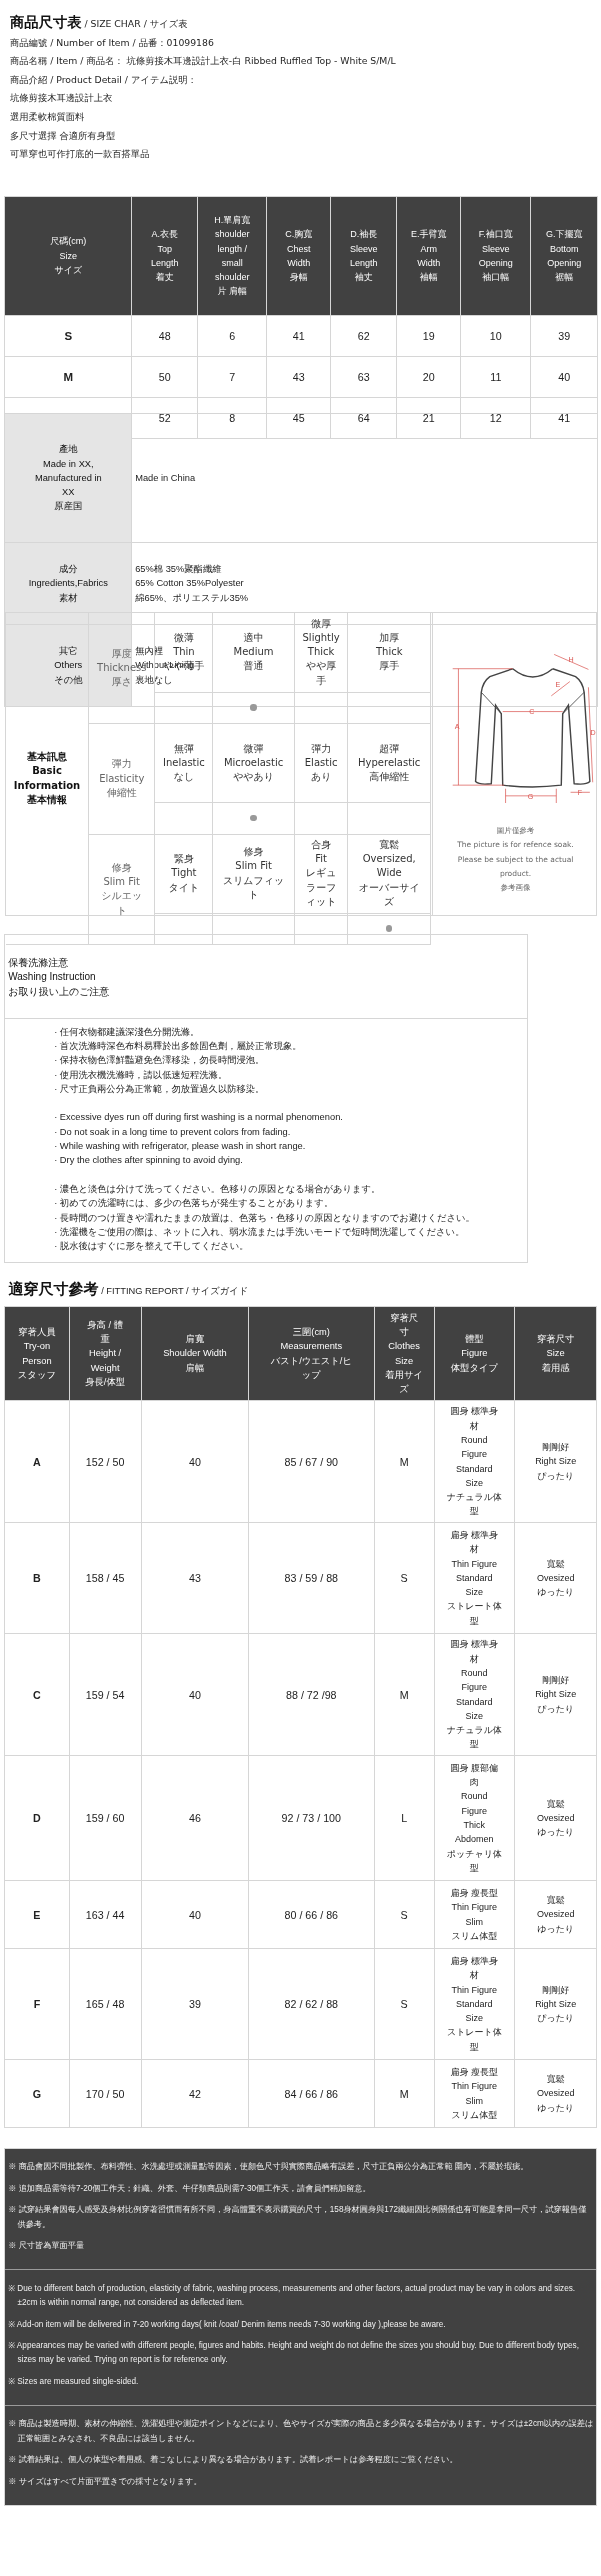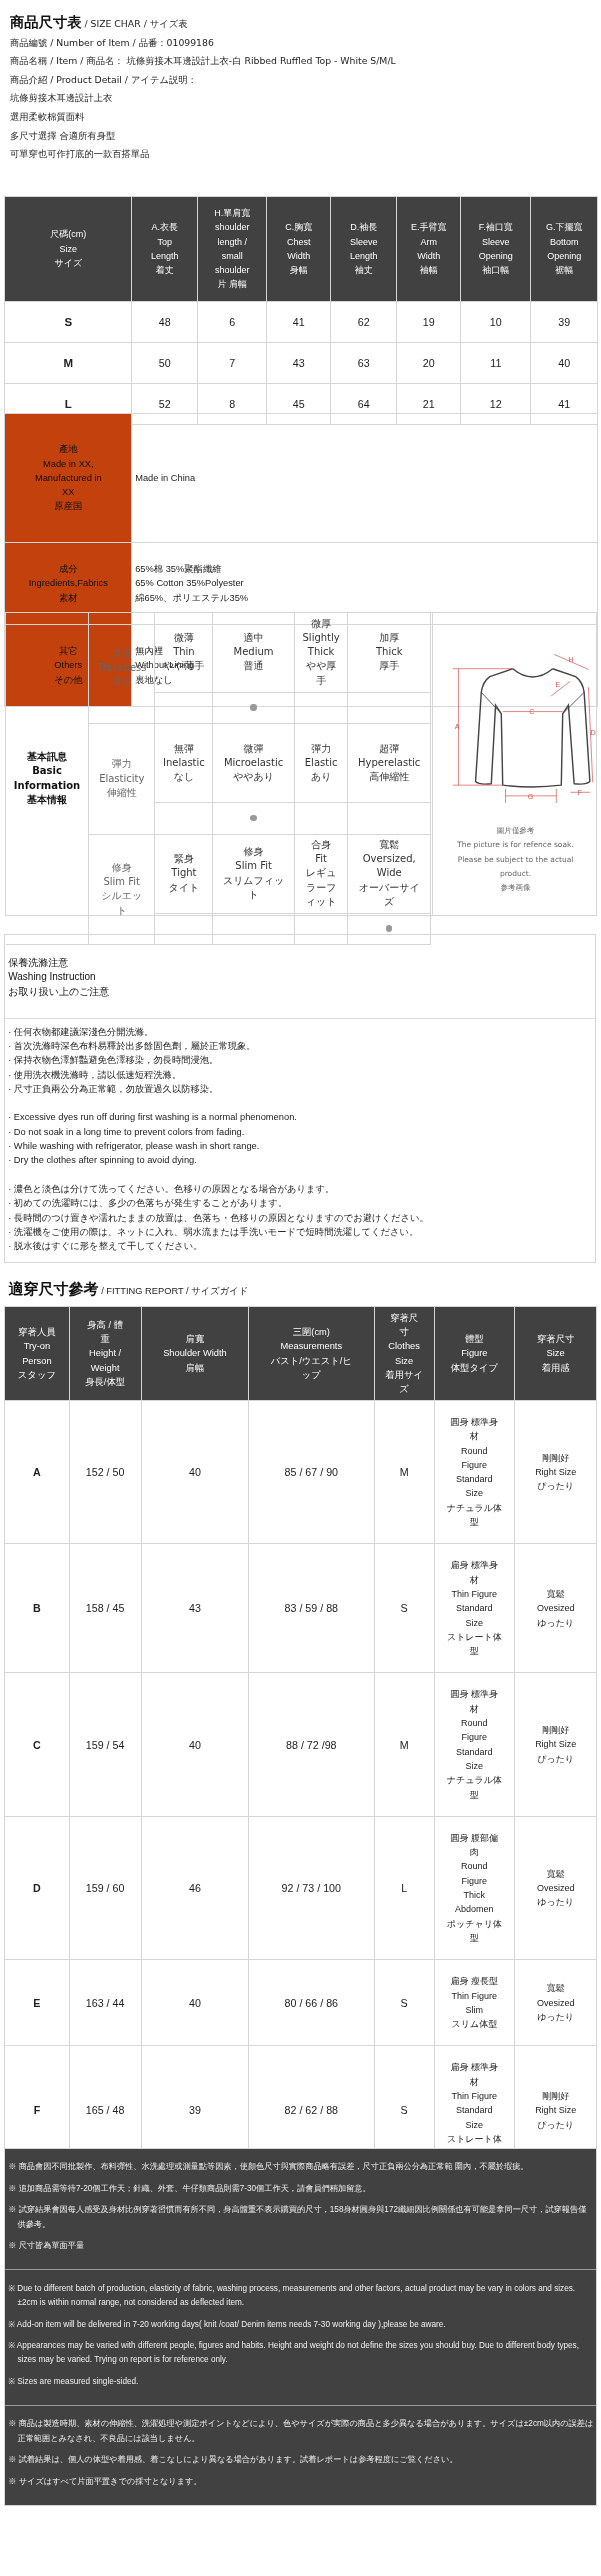--- a/index.html
+++ b/index.html
@@ -10,54 +10,54 @@
   }
   .intro { position: absolute; left: 10px; top: 13px; width: 587px; font-size: 9.3px; line-height: 18.6px; color: #1e1e1e; }
   .intro .title-line { font-size: 9.3px; }
   .intro .big { font-size: 14.3px; font-weight: bold; color: #111; }
   table { border-collapse: collapse; table-layout: fixed; }
   td, th { border: 0.7px solid #d6d6d6; text-align: center; vertical-align: middle; font-weight: normal; }
   .dark th { background: #414141; color: #fff; }
 
   
   #size-table { position: absolute; left: 4.3px; top: 196px; width: 367px; }
-  #size-table th { font-size: 9px; line-height: 14.3px; padding: 9px 0; height: 66px; font-family: "Liberation Sans", sans-serif; }
+  #size-table th { font-size: 9px; line-height: 14.3px; padding: 16px 0; height: 66px; font-family: "Liberation Sans", sans-serif; }
   #size-table td { height: 41px; font-size: 10.7px; font-family: "Liberation Sans", sans-serif; }
   #size-table td.sz { font-weight: bold; font-size: 11.5px; }
 
   
   #info-table { position: absolute; left: 4.3px; top: 413px; width: 367px; }
-  #info-table th { font-size: 9.3px; line-height: 14.3px; color: #111; background: #c2410c; font-family: "Liberation Sans", sans-serif; }
+  #info-table th { font-size: 9.3px; line-height: 14.3px; color: #111; background: #e5e5e5; font-family: "Liberation Sans", sans-serif; }
   #info-table td { text-align: left; padding-left: 2.9px; font-size: 9.3px; line-height: 14.3px; font-family: "Liberation Sans", sans-serif; }
 
   
   #basic { position: absolute; left: 5px; top: 612px; width: 592px; height: 304px; border: 0.7px solid #d6d6d6; }
   #basic-table { position: absolute; left: 0; top: 0; width: 425px; height: 303px; }
   #basic-table td { font-size: 10px; line-height: 14.3px; color: #333; border-top: none; }
   #basic-table td.cat { color: #666; }
   #basic-table td.lbl { font-weight: bold; color: #111; border-left: none; }
   .dot { display: inline-block; width: 6.4px; height: 6.4px; border-radius: 50%; background: #999; }
   #diagram { position: absolute; left: 426px; top: 0; width: 165px; height: 303px; border-left: 0.7px solid #d6d6d6; }
   #diagram svg { position: absolute; left: 14.3px; top: 29px; }
   .diag-note { position: absolute; left: 0; width: 165px; top: 211px; text-align: center; font-size: 7.5px; line-height: 14.3px; color: #666; }
 
   
-  #wash { position: absolute; left: 4.3px; top: 934px; width: 592px; border: 0.7px solid #d6d6d6; }
+  #wash { position: absolute; left: 4.3px; top: 934px; width: 524px; border: 0.7px solid #d6d6d6; }
   #wash .head { height: 84px; border-bottom: 0.7px solid #d6d6d6; padding: 21px 0 0 2.9px; font-size: 10px; line-height: 14.3px; color: #111; font-family: "Liberation Sans", sans-serif; }
-  #wash .body { padding: 5.7px 0 8.6px 2.9px; font-size: 9.3px; line-height: 14.3px; color: #222; font-family: "Liberation Sans", sans-serif; }
+  #wash .body { padding: 5.7px 0 8.6px 2.9px; font-size: 9.3px; line-height: 14.3px; color: #222; font-family: "Liberation Sans", sans-serif; margin-left: 46px; }
   #wash .gap { height: 14.3px; }
 
   
   #fit-title { position: absolute; left: 8.6px; top: 1280px; font-size: 9.3px; font-family: "Liberation Sans", sans-serif; }
   #fit-title .big { font-size: 15px; font-weight: bold; color: #111; }
   #fit-table { position: absolute; left: 4.3px; top: 1306px; width: 593px; }
   #fit-table th { font-size: 9.3px; line-height: 14.3px; padding: 1.4px 0.7px; height: 94px; font-family: "Liberation Sans", sans-serif; }
   #fit-table td { font-size: 10.7px; font-family: "Liberation Sans", sans-serif; }
   #fit-table td.person { font-weight: bold; }
-  #fit-table td.fig, #fit-table td.feel { font-size: 9px; line-height: 14.3px; padding: 14px 0; margin-left: 32px; }
+  #fit-table td.fig, #fit-table td.feel { font-size: 9px; line-height: 14.3px; padding: 3px 0; margin-left: 32px; }
 
   
   #notes { position: absolute; left: 4.3px; top: 2148px; width: 593px; background: #414141; color: #f2f2f2; border: 0.7px solid #d6d6d6; font-size: 8.2px; line-height: 14.3px; font-family: "Liberation Sans", sans-serif; }
   #notes .grp { padding: 7.2px 2.9px 8.6px 2.9px; border-bottom: 0.7px solid #9a9a9a; }
   #notes .grp:last-child { border-bottom: none; }
   #notes p { padding-left: 9.3px; text-indent: -9.3px; margin: 4.3px 0 7.2px; }
 </style>
 </head>
 <body>
 

